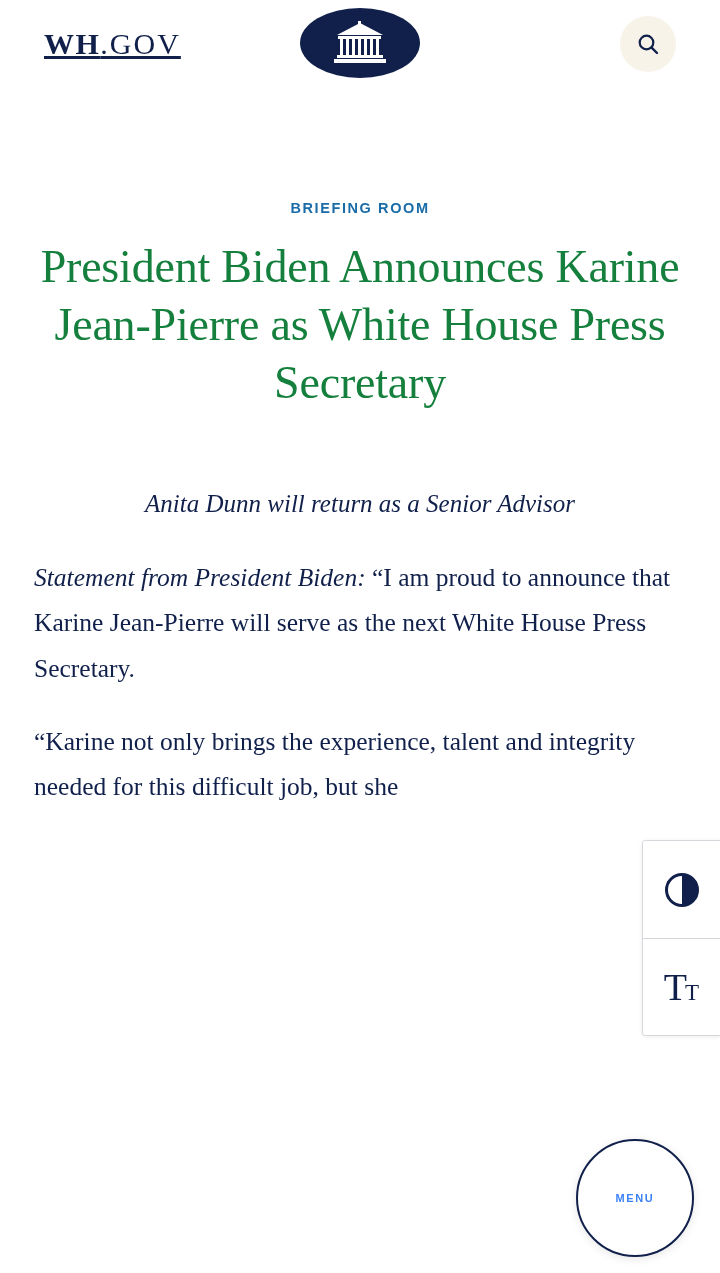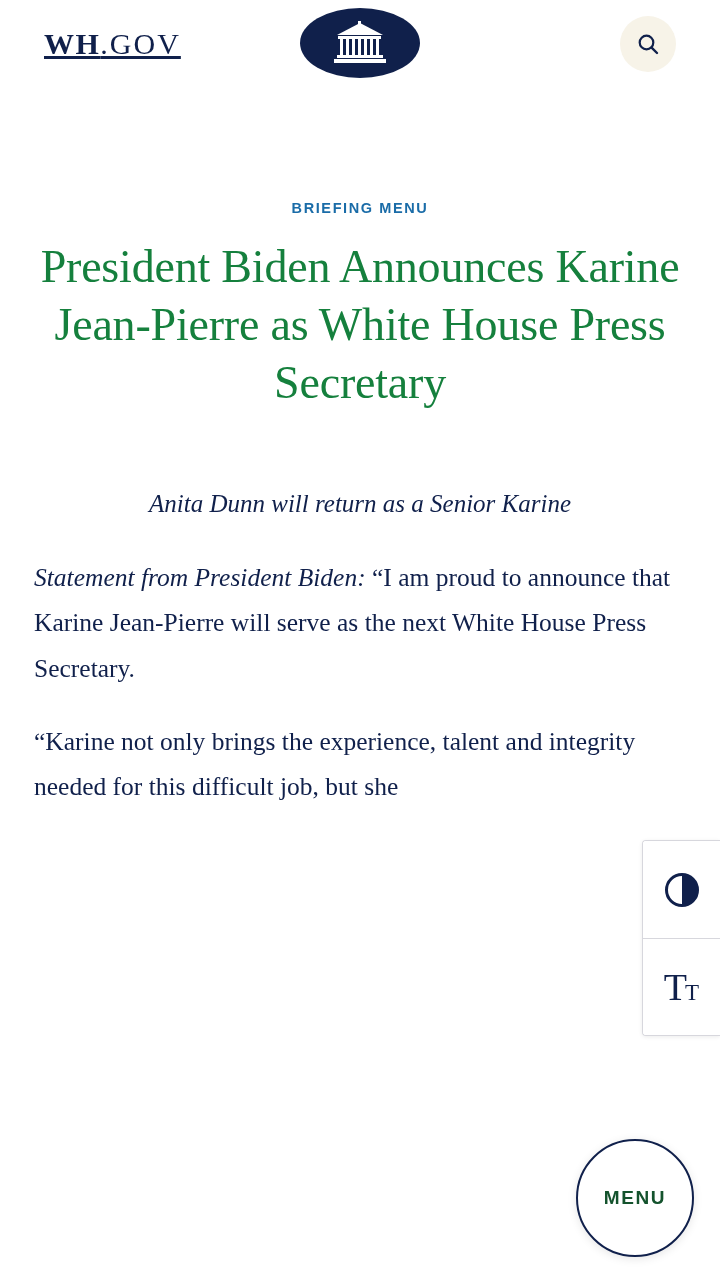--- a/index.html
+++ b/index.html
@@ -166,22 +166,22 @@
   
   .menu-fab {
     position: absolute;
     right: 26px;
     bottom: 16px;
     width: 118px;
     height: 118px;
     border-radius: 50%;
     background: #ffffff;
     border: 2px solid #10204b;
-    color: #14532d;
-    font-size: 19px;
+    color: #3b82f6;
+    font-size: 11px;
     font-weight: 700;
     letter-spacing: 1.6px;
     display: flex;
     align-items: center;
     justify-content: center;
     cursor: pointer;
     box-shadow: 0 2px 10px rgba(0,0,0,0.10);
   }
   .menu-fab-glow {
     position: absolute;
@@ -222,27 +222,27 @@
   <button class="search-btn" aria-label="Search">
     <svg width="24" height="24" viewBox="0 0 24 24" aria-hidden="true">
       <circle cx="10.5" cy="10.5" r="6.8" fill="none" stroke="#10204b" stroke-width="2.2"></circle>
       <line x1="15.6" y1="15.6" x2="21" y2="21" stroke="#10204b" stroke-width="2.4" stroke-linecap="round"></line>
     </svg>
   </button>
 </header>
 
 <main class="article">
 
-  <div class="eyebrow">BRIEFING MENU</div>
+  <div class="eyebrow">BRIEFING ROOM</div>
 
   <h1 class="headline">President Biden Announces Karine Jean-Pierre as White House Press Secretary</h1>
 
 
   <div class="body">
-    <p class="dek">Anita Dunn will return as a Senior Karine</p>
+    <p class="dek">Anita Dunn will return as a Senior Advisor</p>
 
 
     <p class="para"><em>Statement from President Biden:</em><span> “I am proud to announce that Karine Jean-Pierre will serve as the next White House Press Secretary.</span></p>
 
     <p class="para">“Karine not only brings the experience, talent and integrity needed for this difficult job, but she</p>
   </div>
 </main>
 
 <div class="a11y-dock">
   <button class="a11y-btn">

